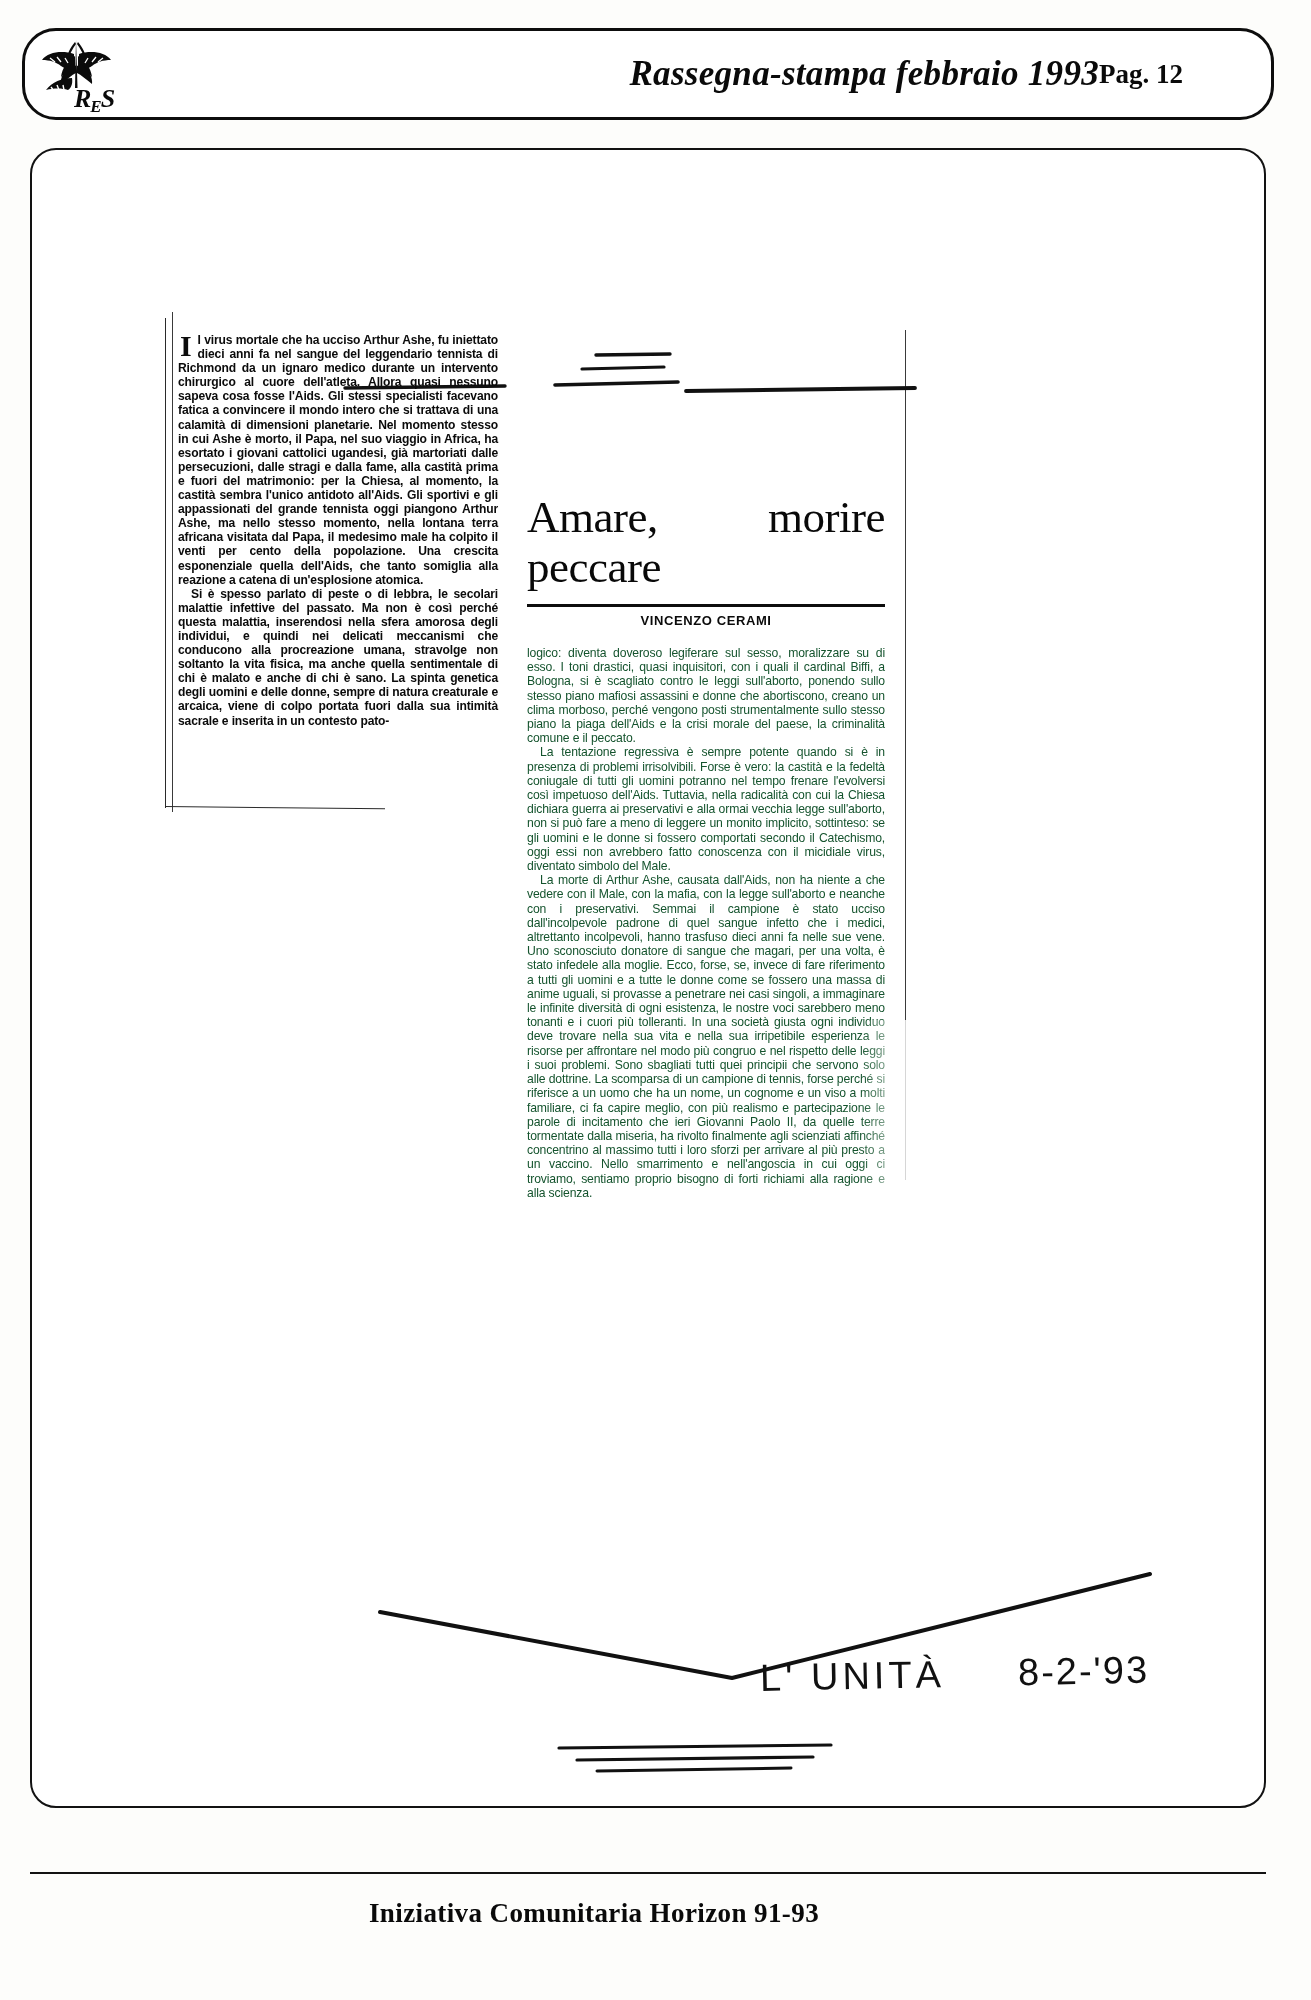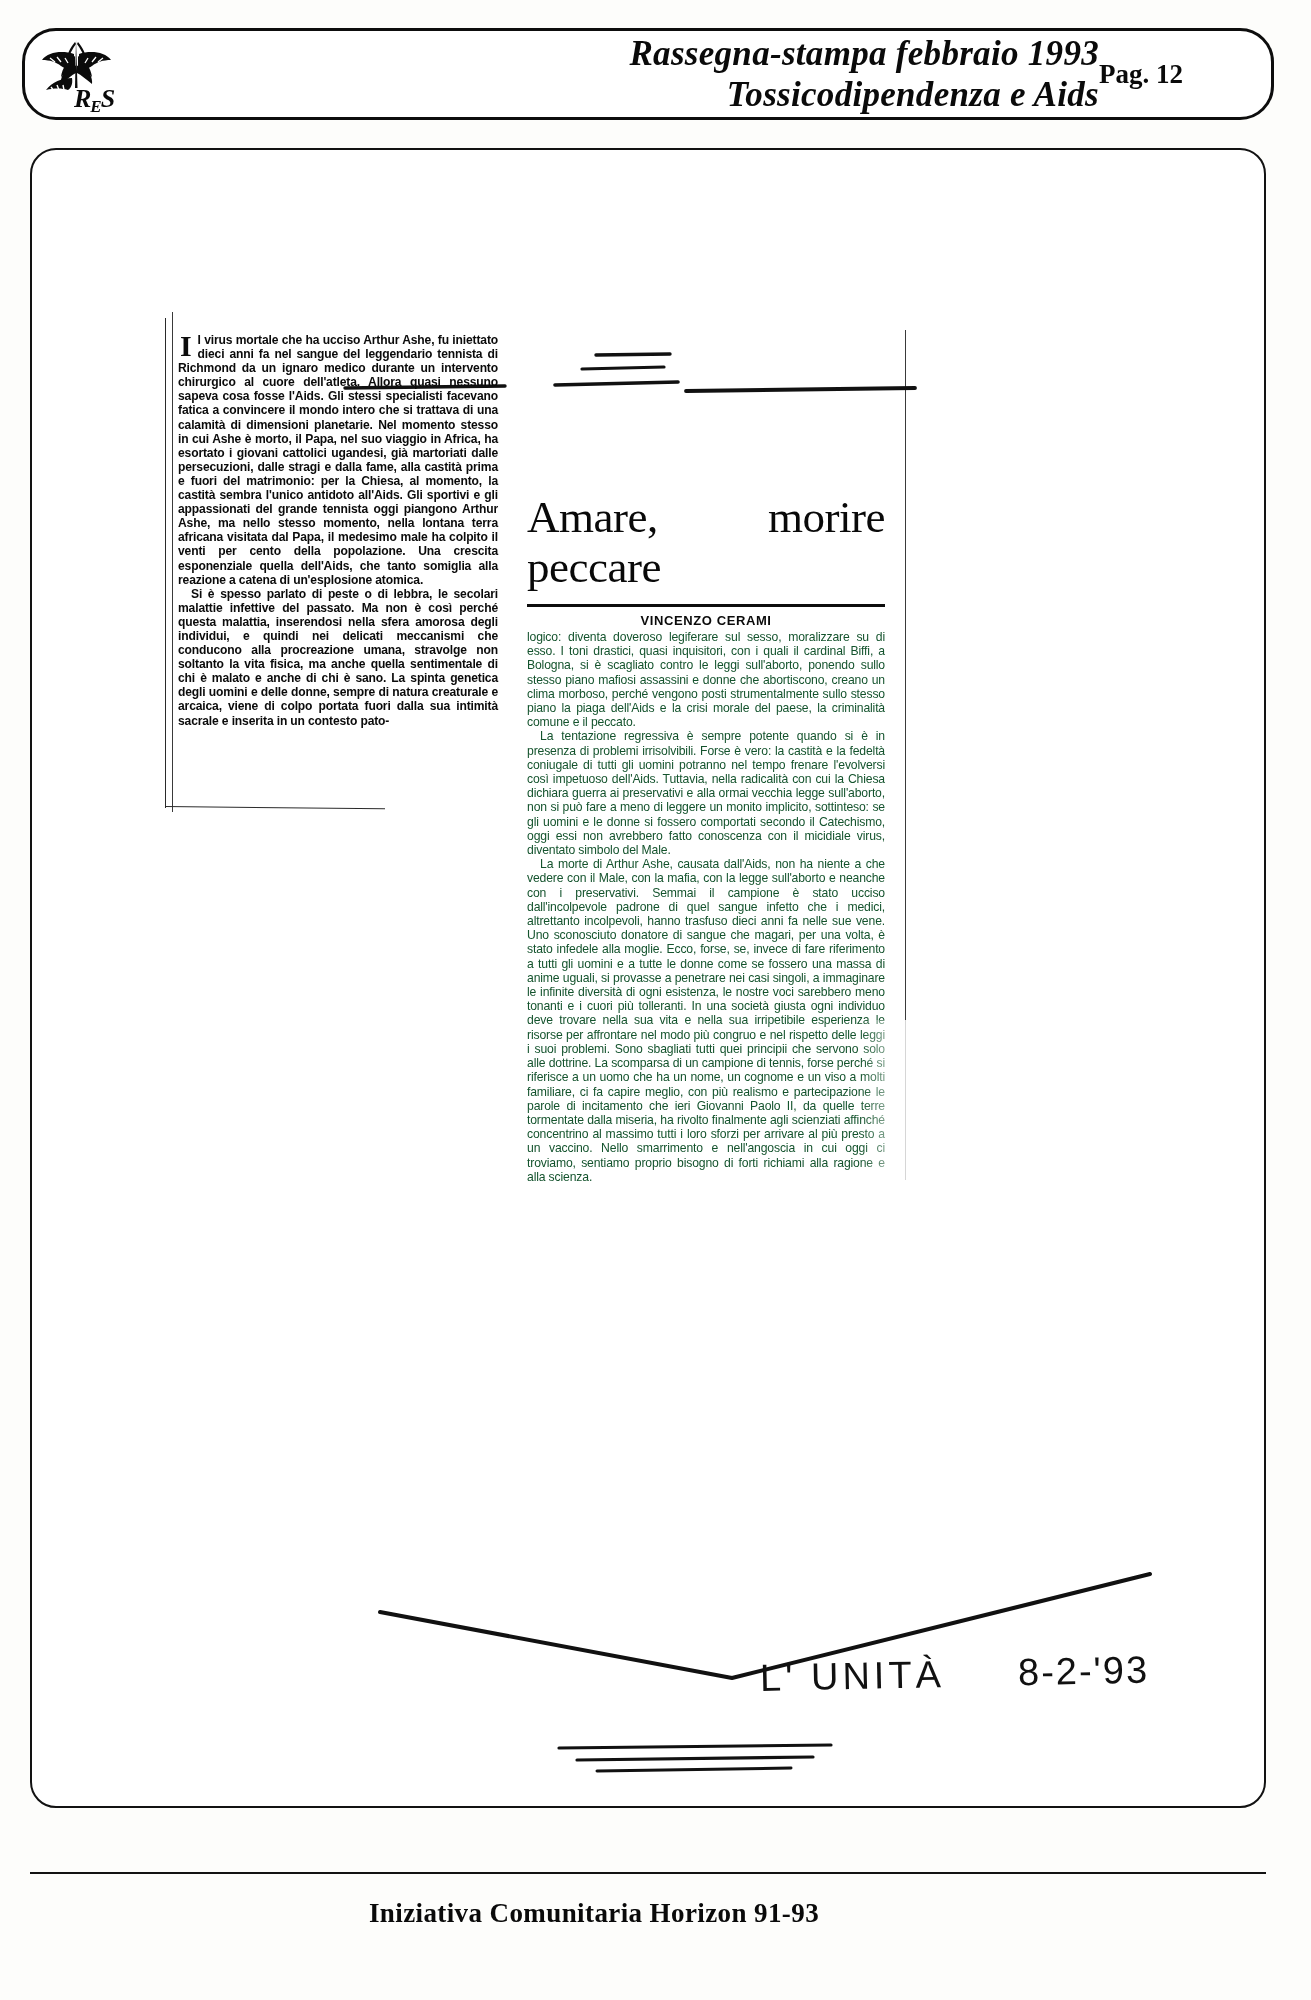--- a/index.html
+++ b/index.html
@@ -124,21 +124,21 @@
   .byline-rule{
     border-top:3px solid #0d0d0d;
     margin:12px 0 6px 0;width:100%;
   }
   .byline{
     text-align:center;
     font-family:"Liberation Sans", sans-serif;
     font-weight:700;font-size:13px;
     letter-spacing:.6px;
     color:#0a0a0a;
-    margin-bottom:2px;
+    margin-bottom:18px;
   }
   .body-right{
     font-family:"Liberation Sans", sans-serif;
     font-size:12.2px;line-height:14.2px;
     font-weight:400;
     text-align:justify;
     letter-spacing:-.15px;
     color:#14532d;
   }
   .body-right p{margin:0;text-indent:13px;}
@@ -210,21 +210,20 @@
 
           <path d="M16 28 l5 4 M23 27 l4 5 M31 28 l3 5" stroke="#fff" stroke-width="1.3" fill="none"></path>
           <path d="M69 28 l-5 4 M62 27 l-4 5 M54 28 l-3 5" stroke="#fff" stroke-width="1.3" fill="none"></path>
         </g>
       </svg>
       <div class="logo-text"><span>R</span><span class="sub">E</span><span>S</span></div>
     </div>
 
     <div class="header-titles">
       <div class="htitle">Rassegna-stampa febbraio 1993</div>
-      <div class="htitle">Tossicodipendenza e Aids</div>
     </div>
 
     <div class="hpage">Pag. 12</div>
   </div>
 
   <div class="main-frame"></div>
 
   <div class="clip-edge-l"></div>
   <div class="clip-edge-l2"></div>
   <div class="clip-edge-r"></div>

